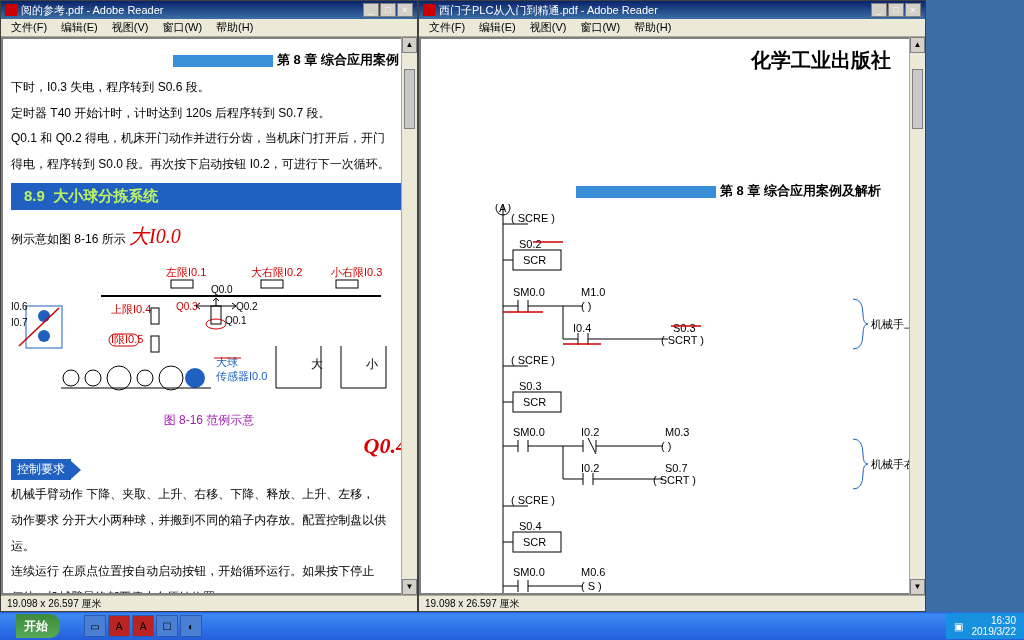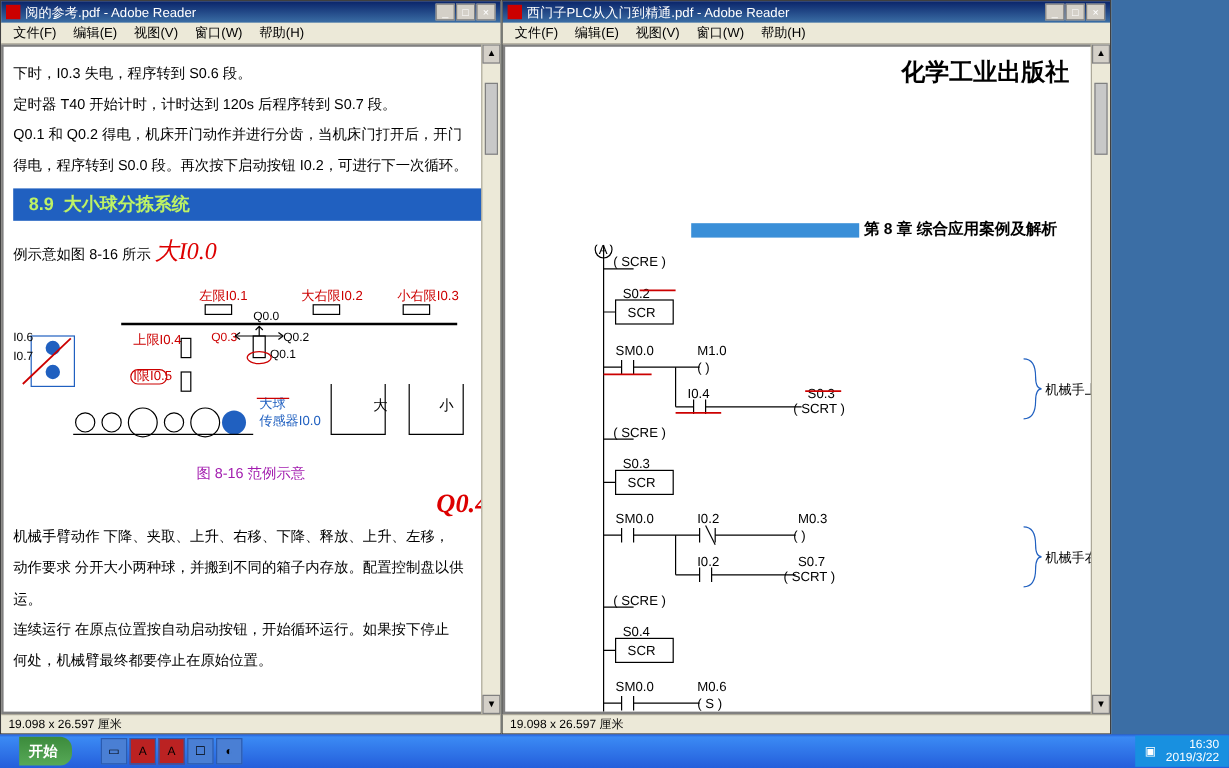--- a/index.html
+++ b/index.html
@@ -55,20 +55,23 @@
   </div>
   <div class="menubar">
     <span class="menu-item">文件(F)</span>
     <span class="menu-item">编辑(E)</span>
     <span class="menu-item">视图(V)</span>
     <span class="menu-item">窗口(W)</span>
     <span class="menu-item">帮助(H)</span>
   </div>
   <div class="doc-area">
     <div class="page">
+      <div class="chapter-hdr">
+        <span class="ch-bar"></span><span>第 8 章  综合应用案例</span>
+      </div>
       <p class="body-text">下时，I0.3 失电，程序转到 S0.6 段。</p>
       <p class="body-text">定时器 T40 开始计时，计时达到 120s 后程序转到 S0.7 段。</p>
       <p class="body-text">Q0.1 和 Q0.2 得电，机床开门动作并进行分齿，当机床门打开后，开门</p>
       <p class="body-text">得电，程序转到 S0.0 段。再次按下启动按钮 I0.2，可进行下一次循环。</p>
       <div class="sec-head">
         <span>8.9</span>&nbsp;&nbsp;<span>大小球分拣系统</span>
       </div>
       <p class="body-text">
         <span>例示意如图 8-16 所示</span>
         <span class="hand" style="font-size:20px;">大I0.0</span>
@@ -126,20 +129,23 @@
 
         <path d="M265 88 L265 130 L310 130 L310 88" fill="none" stroke="#000"></path>
         <text x="300" y="110" font-size="12">大</text>
         <path d="M330 88 L330 130 L375 130 L375 88" fill="none" stroke="#000"></path>
         <text x="355" y="110" font-size="12">小</text>
       </svg>
 
       <p class="fig-cap">图 8-16  范例示意</p>
       <p style="text-align:right;font-weight:bold;"><span class="hand" style="font-size:22px;">Q0.4</span></p>
 
+      <div>
+        <span class="sub-label">控制要求</span><span class="sub-arrow"></span>
+      </div>
       <p class="body-text">机械手臂动作  下降、夹取、上升、右移、下降、释放、上升、左移，</p>
       <p class="body-text">动作要求  分开大小两种球，并搬到不同的箱子内存放。配置控制盘以供</p>
       <p class="body-text">运。</p>
       <p class="body-text">连续运行  在原点位置按自动启动按钮，开始循环运行。如果按下停止</p>
       <p class="body-text">何处，机械臂最终都要停止在原始位置。</p>
 
     </div>
     <div class="scrollbar-v">
       <div class="scroll-arrow">▲</div>
       <div class="thumb"></div>

